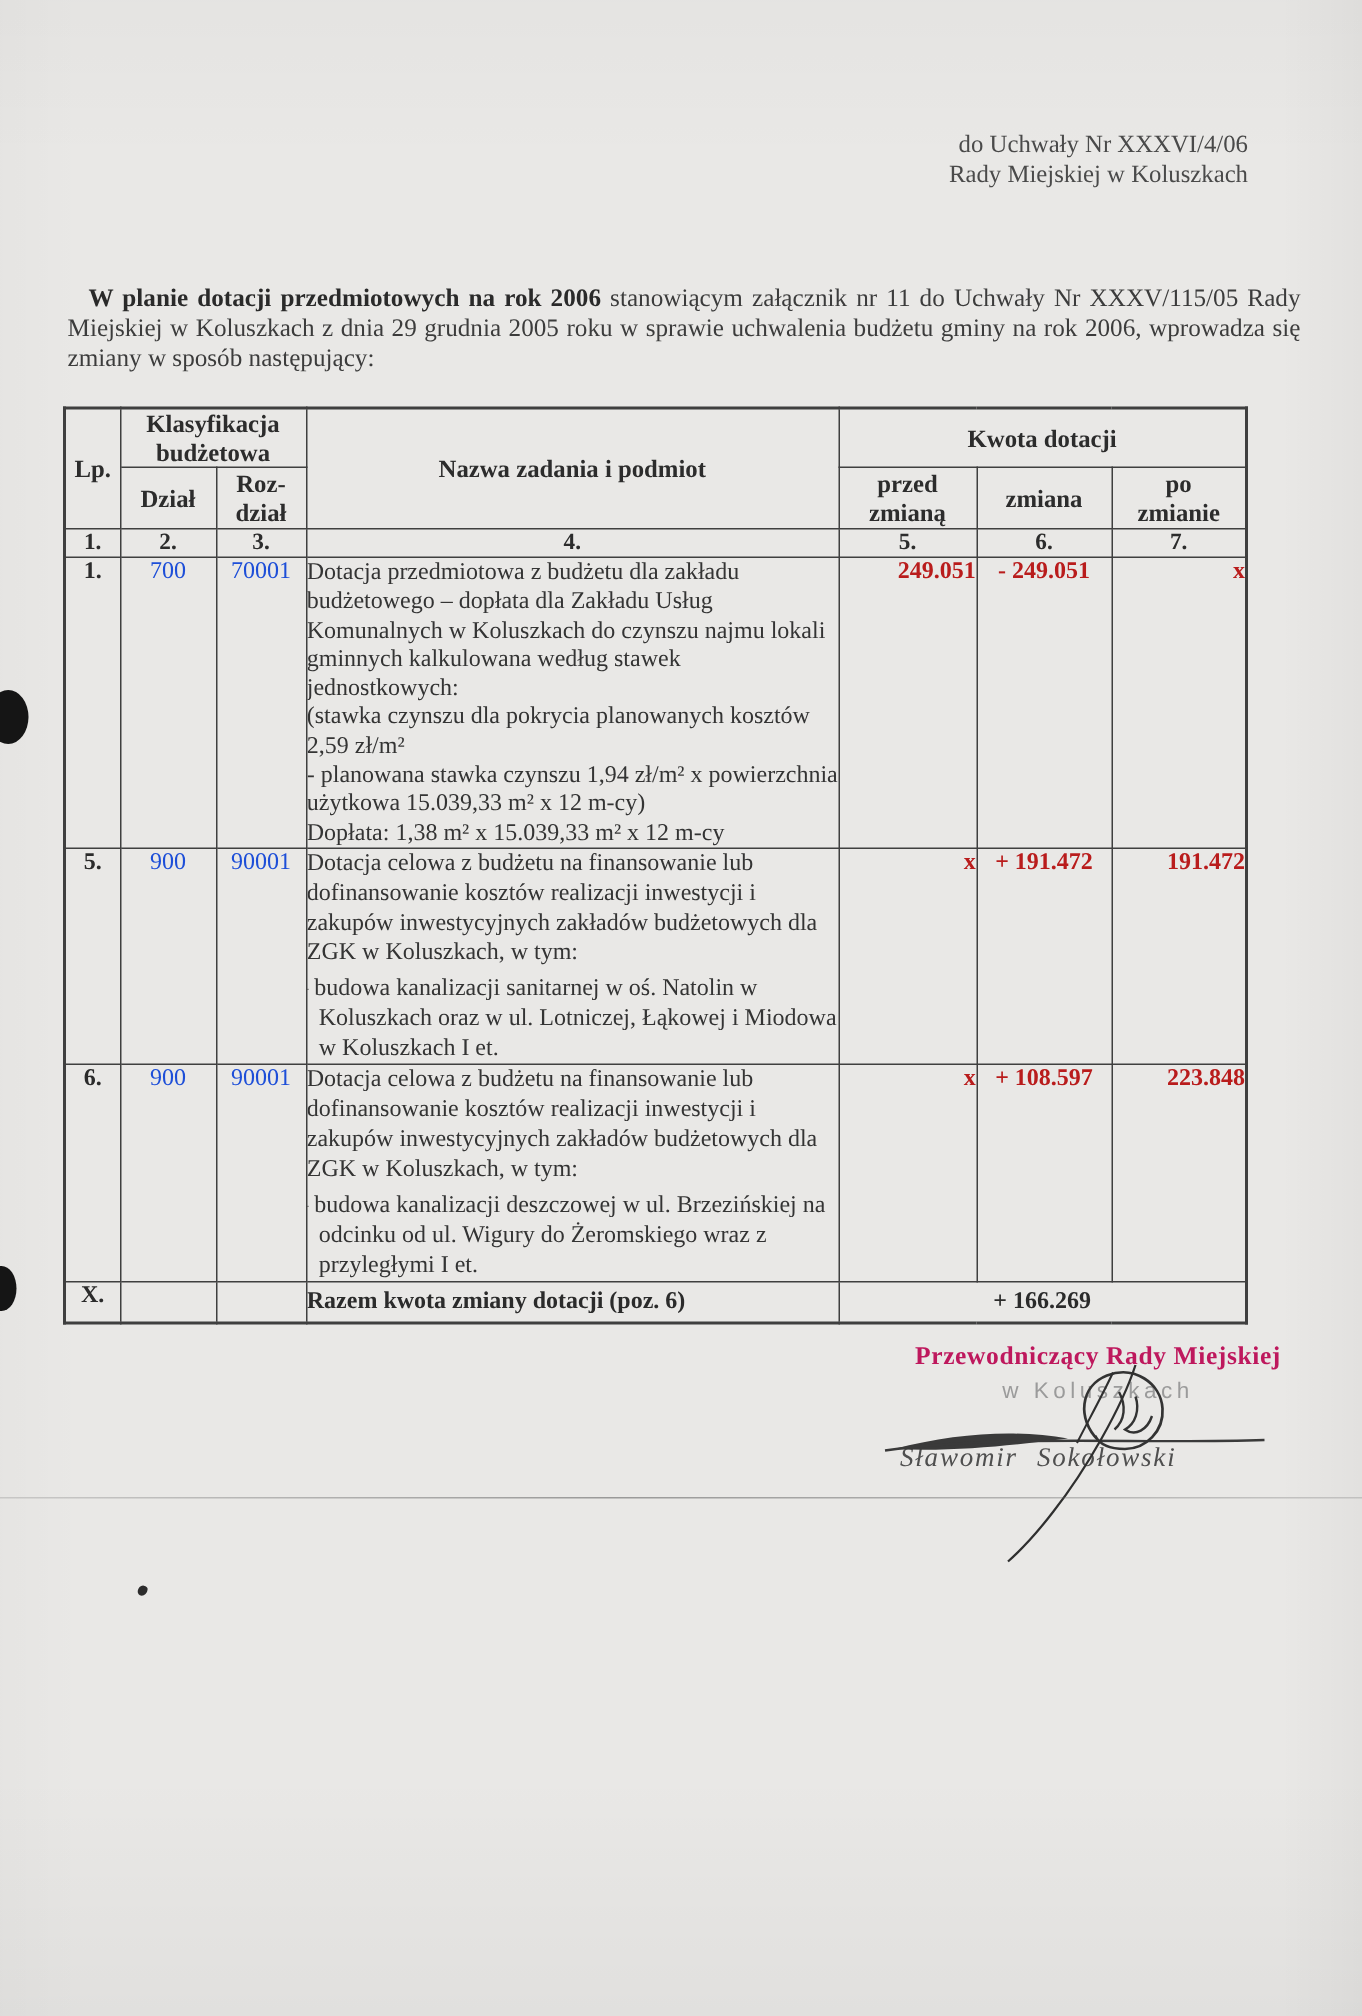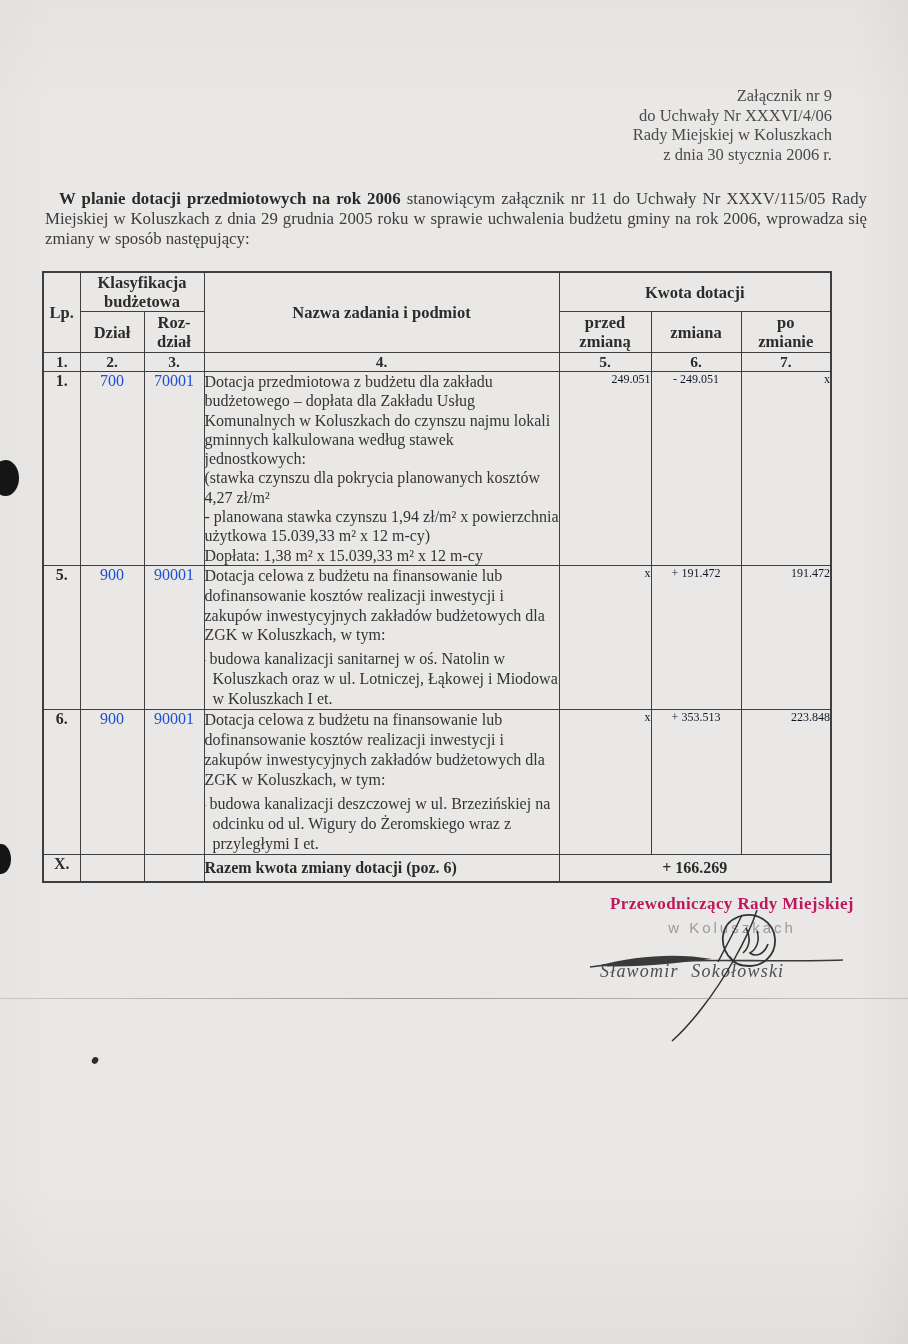--- a/index.html
+++ b/index.html
@@ -44,21 +44,21 @@
   }
   tr.hA td{height:38px;}
   tr.hB td{height:40px;}
   tr.num td{
     height:18px; text-align:center; vertical-align:middle;
     font-weight:bold; font-size:15.5px; color:#2c2c2c; padding:0;
   }
   td.lp-cell{ text-align:center; vertical-align:top; font-weight:bold; padding-top:3px; color:#2b2b2b;}
   td.code-cell{ text-align:center; vertical-align:top; padding-top:3px; color:#1d4ed8;}
   td.desc-cell{ vertical-align:top; padding:2px 6px 2px 7px; line-height:19.3px; color:#343434;}
-  td.amt{ vertical-align:top; font-size:12px; color:#0f172a;}
+  td.amt{ vertical-align:top; font-size:16px; color:#b91c1c;font-weight:bold;}
   td.amt-right{ text-align:right; padding:4px 12px 0 2px;}
   td.amt-center{ text-align:center; padding:4px 2px 0 2px;}
   .seg{margin:0;}
   .seg.bullet{ padding-left:8px; text-indent:-15px; margin-top:4px;}
   td.foot-label{ vertical-align:middle; font-weight:bold; padding:2px 4px 2px 7px; color:#2b2b2b;}
   td.foot-value{ vertical-align:middle; font-weight:bold; text-align:center; color:#2b2b2b;}
   tr.rX td{height:26px;}
 
   .sig-block{
     position:absolute; left:560px; top:894px; width:344px; text-align:center;
@@ -82,24 +82,22 @@
   .blob-1{ position:absolute; left:-8px; top:460px; width:27px; height:36px; background:#151515; border-radius:50%; }
   .blob-2{ position:absolute; left:-9px; top:844px; width:20px; height:30px; background:#151515; border-radius:50%; }
   .speck{ position:absolute; left:92px; top:1057px; width:6px; height:7px; background:#2c2c2c; border-radius:50% 40% 55% 45%; transform:rotate(25deg); }
 </style>
 </head>
 <body>
 
 <div class="scan-shade"></div>
 
 <div class="corner-note">
-  <div>Załącznik nr 9</div>
   <div>do Uchwały Nr XXXVI/4/06</div>
   <div>Rady Miejskiej w Koluszkach</div>
-  <div>z dnia 30 stycznia 2006 r.</div>
 </div>
 
 <div class="intro"><b>W planie dotacji przedmiotowych na rok 2006</b><span> stanowiącym załącznik nr 11 do Uchwały Nr XXXV/115/05 Rady Miejskiej w Koluszkach z dnia 29 grudnia 2005 roku  w sprawie uchwalenia budżetu gminy na rok 2006, wprowadza się  zmiany w sposób następujący:</span></div>
 
 <table class="doc-table">
   <colgroup>
     <col style="width:37px">
       <col style="width:64px">
       <col style="width:60px">
     <col style="width:355px">
@@ -139,21 +137,21 @@
       <td>6.</td>
       <td>7.</td>
     </tr>
 
     <tr>
       <td class="lp-cell" style="height:186px">1.</td>
       <td class="code-cell">700</td>
       <td class="code-cell">70001</td>
       <td class="desc-cell">
         <div class="seg">Dotacja przedmiotowa z budżetu dla zakładu budżetowego – dopłata dla Zakładu Usług Komunalnych w Koluszkach do czynszu najmu lokali gminnych kalkulowana według stawek jednostkowych:</div>
-        <div class="seg">(stawka czynszu dla pokrycia planowanych kosztów 4,27 zł/m²</div>
+        <div class="seg">(stawka czynszu dla pokrycia planowanych kosztów 2,59 zł/m²</div>
         <div class="seg">- planowana stawka czynszu 1,94 zł/m² x powierzchnia użytkowa 15.039,33 m² x 12 m-cy)</div>
         <div class="seg">Dopłata: 1,38 m² x 15.039,33 m² x 12 m-cy</div>
       </td>
       <td class="amt amt-right">249.051</td>
       <td class="amt amt-center">- 249.051</td>
       <td class="amt amt-right">x</td>
     </tr>
 
     <tr>
       <td class="lp-cell" style="height:137px">5.</td>
@@ -170,21 +168,21 @@
 
     <tr>
       <td class="lp-cell" style="height:141px">6.</td>
       <td class="code-cell">900</td>
       <td class="code-cell">90001</td>
       <td class="desc-cell" style="line-height:20px">
         <div class="seg">Dotacja celowa z budżetu na finansowanie lub dofinansowanie kosztów realizacji inwestycji i zakupów inwestycyjnych zakładów budżetowych dla ZGK w Koluszkach, w tym:</div>
         <div class="seg bullet">– budowa kanalizacji deszczowej w ul. Brzezińskiej na odcinku od ul. Wigury do Żeromskiego wraz z przyległymi I et.</div>
       </td>
       <td class="amt amt-right">x</td>
-      <td class="amt amt-center">+ 353.513</td>
+      <td class="amt amt-center">+ 108.597</td>
       <td class="amt amt-right">223.848</td>
     </tr>
 
     <tr class="rX">
       <td class="lp-cell">X.</td>
       <td></td>
       <td></td>
       <td class="foot-label">Razem kwota zmiany dotacji (poz. 6)</td>
       <td class="foot-value" colspan="3">+ 166.269</td>
     </tr>

